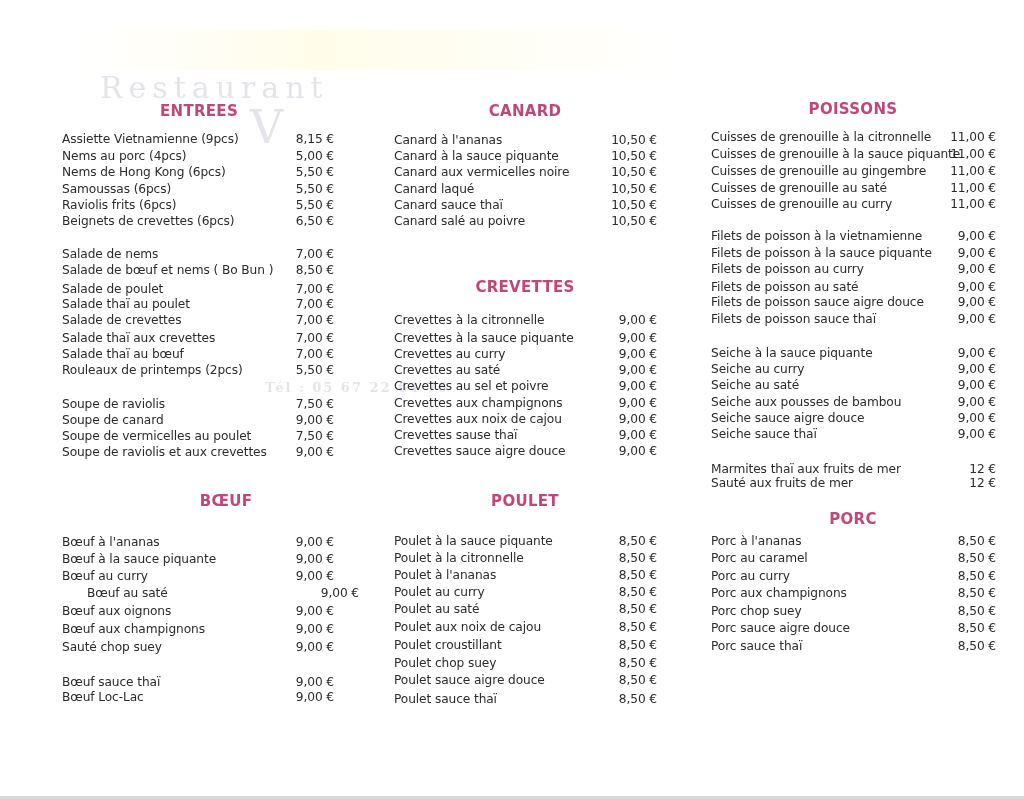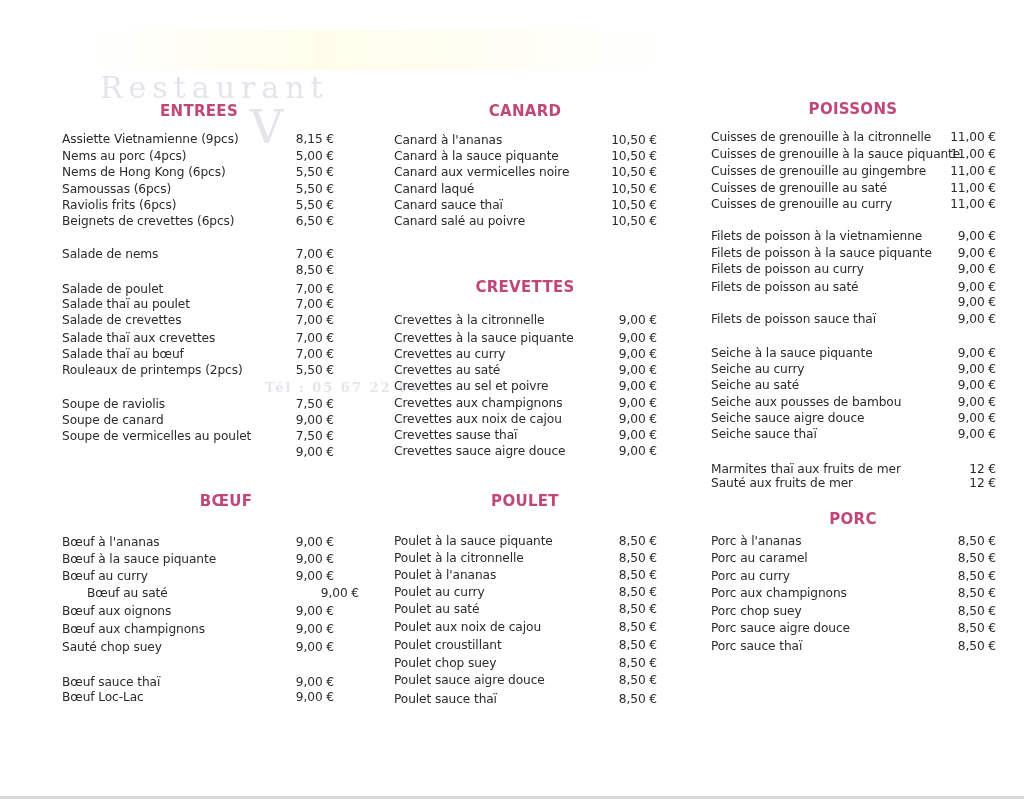--- a/index.html
+++ b/index.html
@@ -63,20 +63,21 @@
     </div>
     <div class="row" style="left: 62px; top: 213px; width: 272px;">
       <span class="name">Beignets de crevettes (6pcs)</span>
       <span class="price">6,50 €</span>
     </div>
     <div class="row" style="left: 62px; top: 246px; width: 272px;">
       <span class="name">Salade de nems</span>
       <span class="price">7,00 €</span>
     </div>
     <div class="row" style="left: 62px; top: 262px; width: 272px;">
+      <span class="name">Salade de bœuf et nems ( Bo Bun )</span>
       <span class="price">8,50 €</span>
     </div>
     <div class="row" style="left: 62px; top: 281px; width: 272px;">
       <span class="name">Salade de poulet</span>
       <span class="price">7,00 €</span>
     </div>
     <div class="row" style="left: 62px; top: 296px; width: 272px;">
       <span class="name">Salade thaï au poulet</span>
       <span class="price">7,00 €</span>
     </div>
@@ -102,20 +103,21 @@
     </div>
     <div class="row" style="left: 62px; top: 412px; width: 272px;">
       <span class="name">Soupe de canard</span>
       <span class="price">9,00 €</span>
     </div>
     <div class="row" style="left: 62px; top: 428px; width: 272px;">
       <span class="name">Soupe de vermicelles au poulet</span>
       <span class="price">7,50 €</span>
     </div>
     <div class="row" style="left: 62px; top: 444px; width: 272px;">
+      <span class="name">Soupe de raviolis et aux crevettes</span>
       <span class="price">9,00 €</span>
     </div>
     <div class="heading" style="left: 199px; top: 492px; margin-left: 27px;">BŒUF</div>
     <div class="row" style="left: 62px; top: 534px; width: 272px;">
       <span class="name">Bœuf à l'ananas</span>
       <span class="price">9,00 €</span>
     </div>
     <div class="row" style="left: 62px; top: 551px; width: 272px;">
       <span class="name">Bœuf à la sauce piquante</span>
       <span class="price">9,00 €</span>
@@ -282,20 +284,21 @@
     </div>
     <div class="row" style="left: 711px; top: 261px; width: 285px;">
       <span class="name">Filets de poisson au curry</span>
       <span class="price">9,00 €</span>
     </div>
     <div class="row" style="left: 711px; top: 279px; width: 285px;">
       <span class="name">Filets de poisson au saté</span>
       <span class="price">9,00 €</span>
     </div>
     <div class="row" style="left: 711px; top: 294px; width: 285px;">
+      <span class="name">Filets de poisson sauce aigre douce</span>
       <span class="price">9,00 €</span>
     </div>
     <div class="row" style="left: 711px; top: 311px; width: 285px;">
       <span class="name">Filets de poisson sauce thaï</span>
       <span class="price">9,00 €</span>
     </div>
     <div class="row" style="left: 711px; top: 345px; width: 285px;">
       <span class="name">Seiche à la sauce piquante</span>
       <span class="price">9,00 €</span>
     </div>

